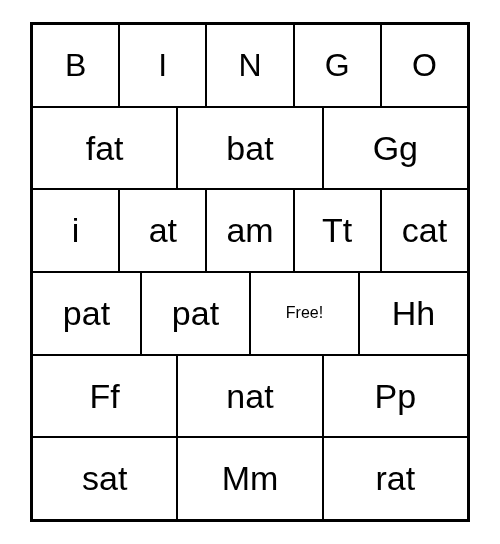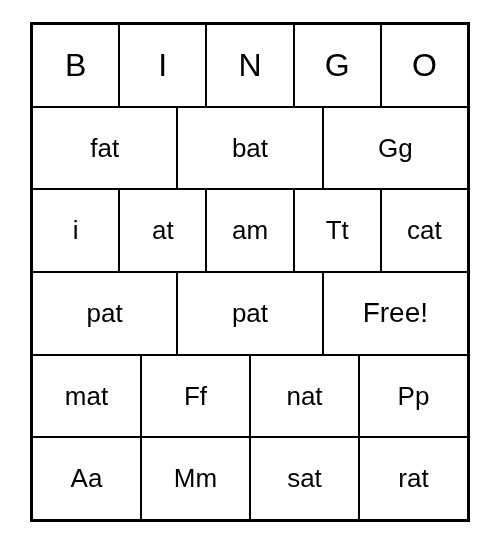--- a/index.html
+++ b/index.html
@@ -30,31 +30,31 @@
       display: flex;
       flex: 1;
     }
 
     .bingo-cell {
       flex: 1;
       border: 1px solid #000;
       display: flex;
       justify-content: center;
       align-items: center;
-      font-size: 26px;
+      font-size: 34px;
     }
 
     .header-cell {
       font-size: 32px;
       font-weight: normal;
       border: 1px solid #000;
     }
 
     .free-cell {
-      font-size: 28px;
+      font-size: 16px;
     }
   </style>
 </head>
 <body>
 
 <div class="bingo-card">
 
   <div class="bingo-row">
     <div class="bingo-cell header-cell">B</div>
     <div class="bingo-cell header-cell">I</div>
@@ -74,28 +74,27 @@
     <div class="bingo-cell">at</div>
     <div class="bingo-cell">am</div>
     <div class="bingo-cell">Tt</div>
     <div class="bingo-cell">cat</div>
   </div>
 
   <div class="bingo-row">
     <div class="bingo-cell">pat</div>
     <div class="bingo-cell">pat</div>
     <div class="bingo-cell free-cell">Free!</div>
+    <div class="bingo-cell">Hh</div>
   </div>
 
   <div class="bingo-row">
-    <div class="bingo-cell">mat</div>
     <div class="bingo-cell">Ff</div>
     <div class="bingo-cell">nat</div>
     <div class="bingo-cell">Pp</div>
   </div>
 
   <div class="bingo-row">
-    <div class="bingo-cell">Aa</div>
+    <div class="bingo-cell">sat</div>
     <div class="bingo-cell">Mm</div>
-    <div class="bingo-cell">sat</div>
     <div class="bingo-cell">rat</div>
   </div>
 </div>
 
 </body></html>

